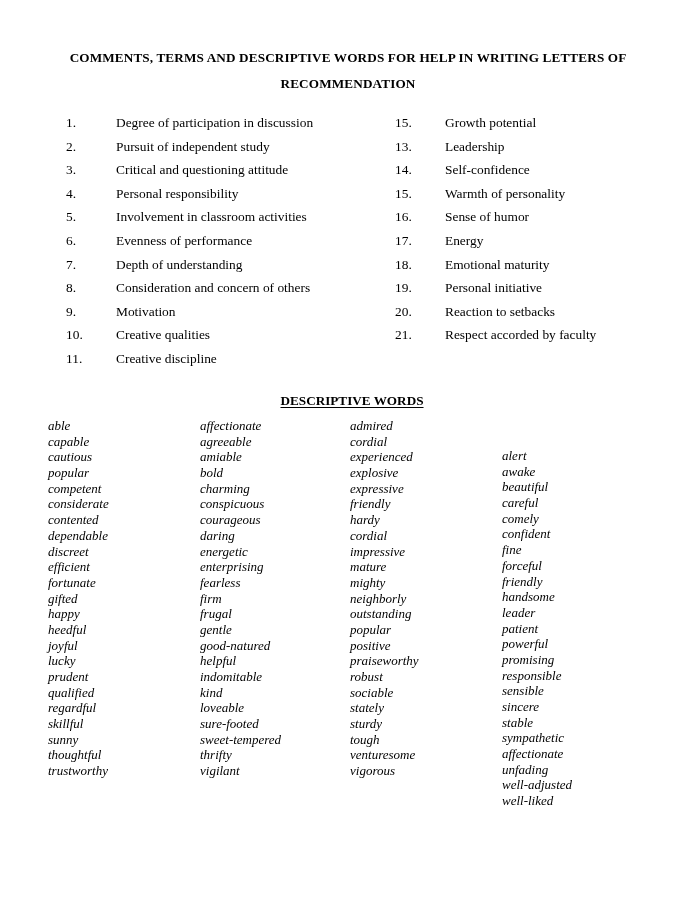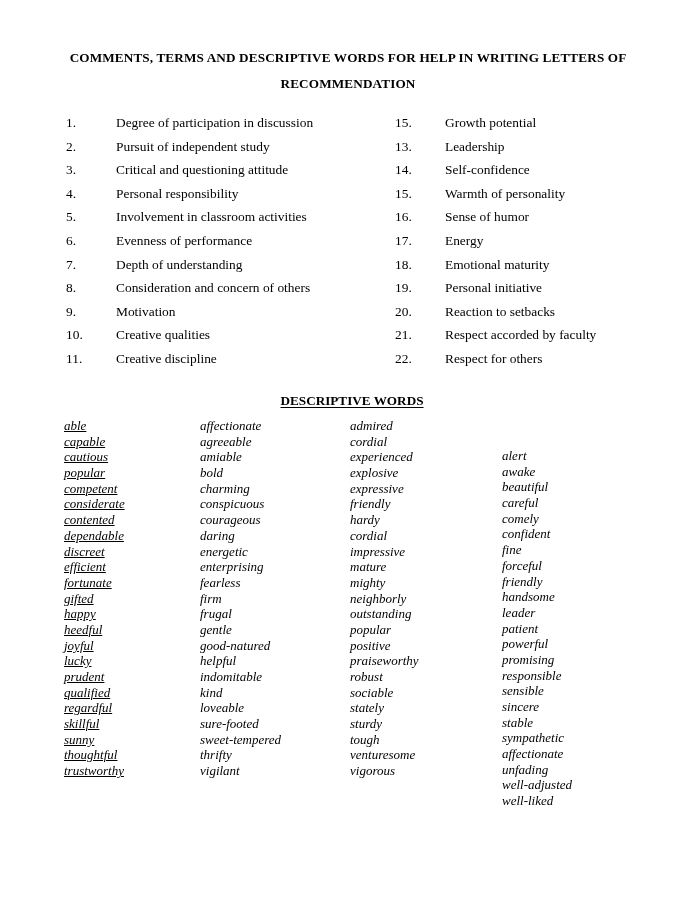--- a/index.html
+++ b/index.html
@@ -92,21 +92,21 @@
     position: absolute;
     left: 0;
     top: 418px;
     width: 696px;
     height: 370px;
   }
   .word-col {
     position: absolute;
     top: 0;
   }
-  .word-col.wc1 { left: 64px; text-decoration: underline;  }
+  .word-col.wc1 { left: 48px;  }
   .word-col.wc2 { left: 200px; }
   .word-col.wc3 { left: 350px; }
   .word-col.wc4 { left: 502px; margin-top: 30px; }
 
   .word-item {
     font-style: italic;
     font-size: 13px;
     line-height: 15.7px;
     height: 15.7px;
     white-space: nowrap;
@@ -140,21 +140,20 @@
         <div class="num-row"><span class="num-index">15.</span><span class="num-label">Growth potential</span></div>
         <div class="num-row"><span class="num-index">13.</span><span class="num-label">Leadership</span></div>
         <div class="num-row"><span class="num-index">14.</span><span class="num-label">Self-confidence</span></div>
         <div class="num-row"><span class="num-index">15.</span><span class="num-label">Warmth of personality</span></div>
         <div class="num-row"><span class="num-index">16.</span><span class="num-label">Sense of humor</span></div>
         <div class="num-row"><span class="num-index">17.</span><span class="num-label">Energy</span></div>
         <div class="num-row"><span class="num-index">18.</span><span class="num-label">Emotional maturity</span></div>
         <div class="num-row"><span class="num-index">19.</span><span class="num-label">Personal initiative</span></div>
         <div class="num-row"><span class="num-index">20.</span><span class="num-label">Reaction to setbacks</span></div>
         <div class="num-row"><span class="num-index">21.</span><span class="num-label">Respect accorded by faculty</span></div>
-        <div class="num-row"><span class="num-index">22.</span><span class="num-label">Respect for others</span></div>
       </div>
   </div>
 
   <div class="words-heading">
     <span>DESCRIPTIVE WORDS</span>
   </div>
 
   <div class="words-area">
     <div class="word-col wc1">
         <div class="word-item">able</div>

